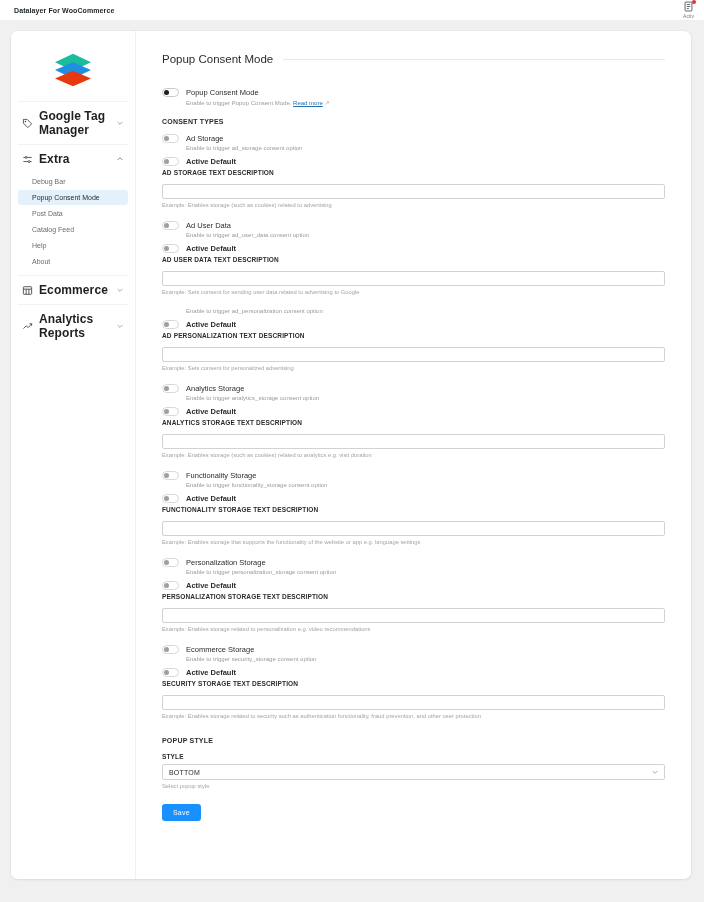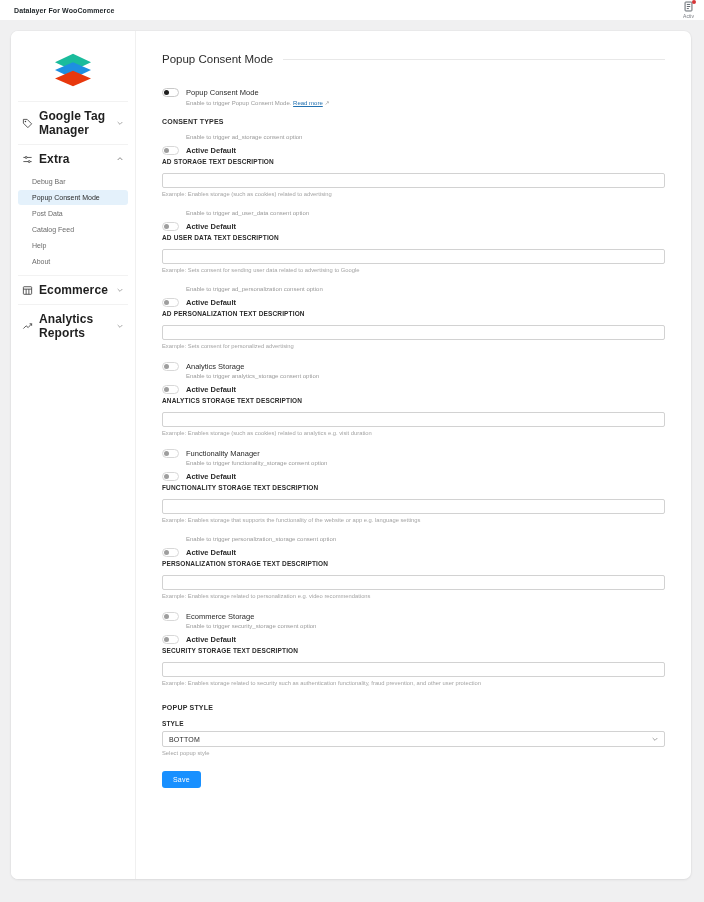--- a/index.html
+++ b/index.html
@@ -405,27 +405,37 @@
       <div class="helper">
         <span>Enable to trigger Popup Consent Mode.</span>
         <a href="#">Read more</a>
         <span>↗</span>
       </div>
 
       <div class="section-heading">CONSENT TYPES</div>
 
       
       <div id="consent-list">
-          <div class="consent-block"><div class="helper">Enable to trigger ad_storage consent option</div><div class="toggle-row sub-toggle">
+          <div class="consent-block"><div class="toggle-row">
+              <span class="switch muted">
+                <span class="knob"></span>
+              </span>
+              <span class="toggle-label">Ad Storage</span>
+            </div><div class="helper">Enable to trigger ad_storage consent option</div><div class="toggle-row sub-toggle">
               <span class="switch muted">
                 <span class="knob"></span>
               </span>
               <span class="toggle-label bold">Active Default</span>
             </div><div class="field-label">AD STORAGE TEXT DESCRIPTION</div><input class="text-input" type="text" value="" style=""><div class="example">Example: Enables storage (such as cookies) related to advertising</div></div>
-          <div class="consent-block"><div class="helper">Enable to trigger ad_user_data consent option</div><div class="toggle-row sub-toggle">
+          <div class="consent-block"><div class="toggle-row">
+              <span class="switch muted">
+                <span class="knob"></span>
+              </span>
+              <span class="toggle-label">Ad User Data</span>
+            </div><div class="helper">Enable to trigger ad_user_data consent option</div><div class="toggle-row sub-toggle">
               <span class="switch muted">
                 <span class="knob"></span>
               </span>
               <span class="toggle-label bold">Active Default</span>
             </div><div class="field-label">AD USER DATA TEXT DESCRIPTION</div><input class="text-input" type="text" value="" style=""><div class="example">Example: Sets consent for sending user data related to advertising to Google</div></div>
           <div class="consent-block"><div class="helper">Enable to trigger ad_personalization consent option</div><div class="toggle-row sub-toggle">
               <span class="switch muted">
                 <span class="knob"></span>
               </span>
               <span class="toggle-label bold">Active Default</span>
@@ -438,28 +448,33 @@
             </div><div class="helper">Enable to trigger analytics_storage consent option</div><div class="toggle-row sub-toggle">
               <span class="switch muted">
                 <span class="knob"></span>
               </span>
               <span class="toggle-label bold">Active Default</span>
             </div><div class="field-label">ANALYTICS STORAGE TEXT DESCRIPTION</div><input class="text-input" type="text" value="" style=""><div class="example">Example: Enables storage (such as cookies) related to analytics e.g. visit duration</div></div>
           <div class="consent-block"><div class="toggle-row">
               <span class="switch muted">
                 <span class="knob"></span>
               </span>
-              <span class="toggle-label">Functionality Manager</span>
+              <span class="toggle-label">Functionality Storage</span>
             </div><div class="helper">Enable to trigger functionality_storage consent option</div><div class="toggle-row sub-toggle">
               <span class="switch muted">
                 <span class="knob"></span>
               </span>
               <span class="toggle-label bold">Active Default</span>
             </div><div class="field-label">FUNCTIONALITY STORAGE TEXT DESCRIPTION</div><input class="text-input" type="text" value="" style=""><div class="example">Example: Enables storage that supports the functionality of the website or app e.g. language settings</div></div>
-          <div class="consent-block"><div class="helper">Enable to trigger personalization_storage consent option</div><div class="toggle-row sub-toggle">
+          <div class="consent-block"><div class="toggle-row">
+              <span class="switch muted">
+                <span class="knob"></span>
+              </span>
+              <span class="toggle-label">Personalization Storage</span>
+            </div><div class="helper">Enable to trigger personalization_storage consent option</div><div class="toggle-row sub-toggle">
               <span class="switch muted">
                 <span class="knob"></span>
               </span>
               <span class="toggle-label bold">Active Default</span>
             </div><div class="field-label">PERSONALIZATION STORAGE TEXT DESCRIPTION</div><input class="text-input" type="text" value="" style=""><div class="example">Example: Enables storage related to personalization e.g. video recommendations</div></div>
           <div class="consent-block"><div class="toggle-row">
               <span class="switch muted">
                 <span class="knob"></span>
               </span>
               <span class="toggle-label">Ecommerce Storage</span>

